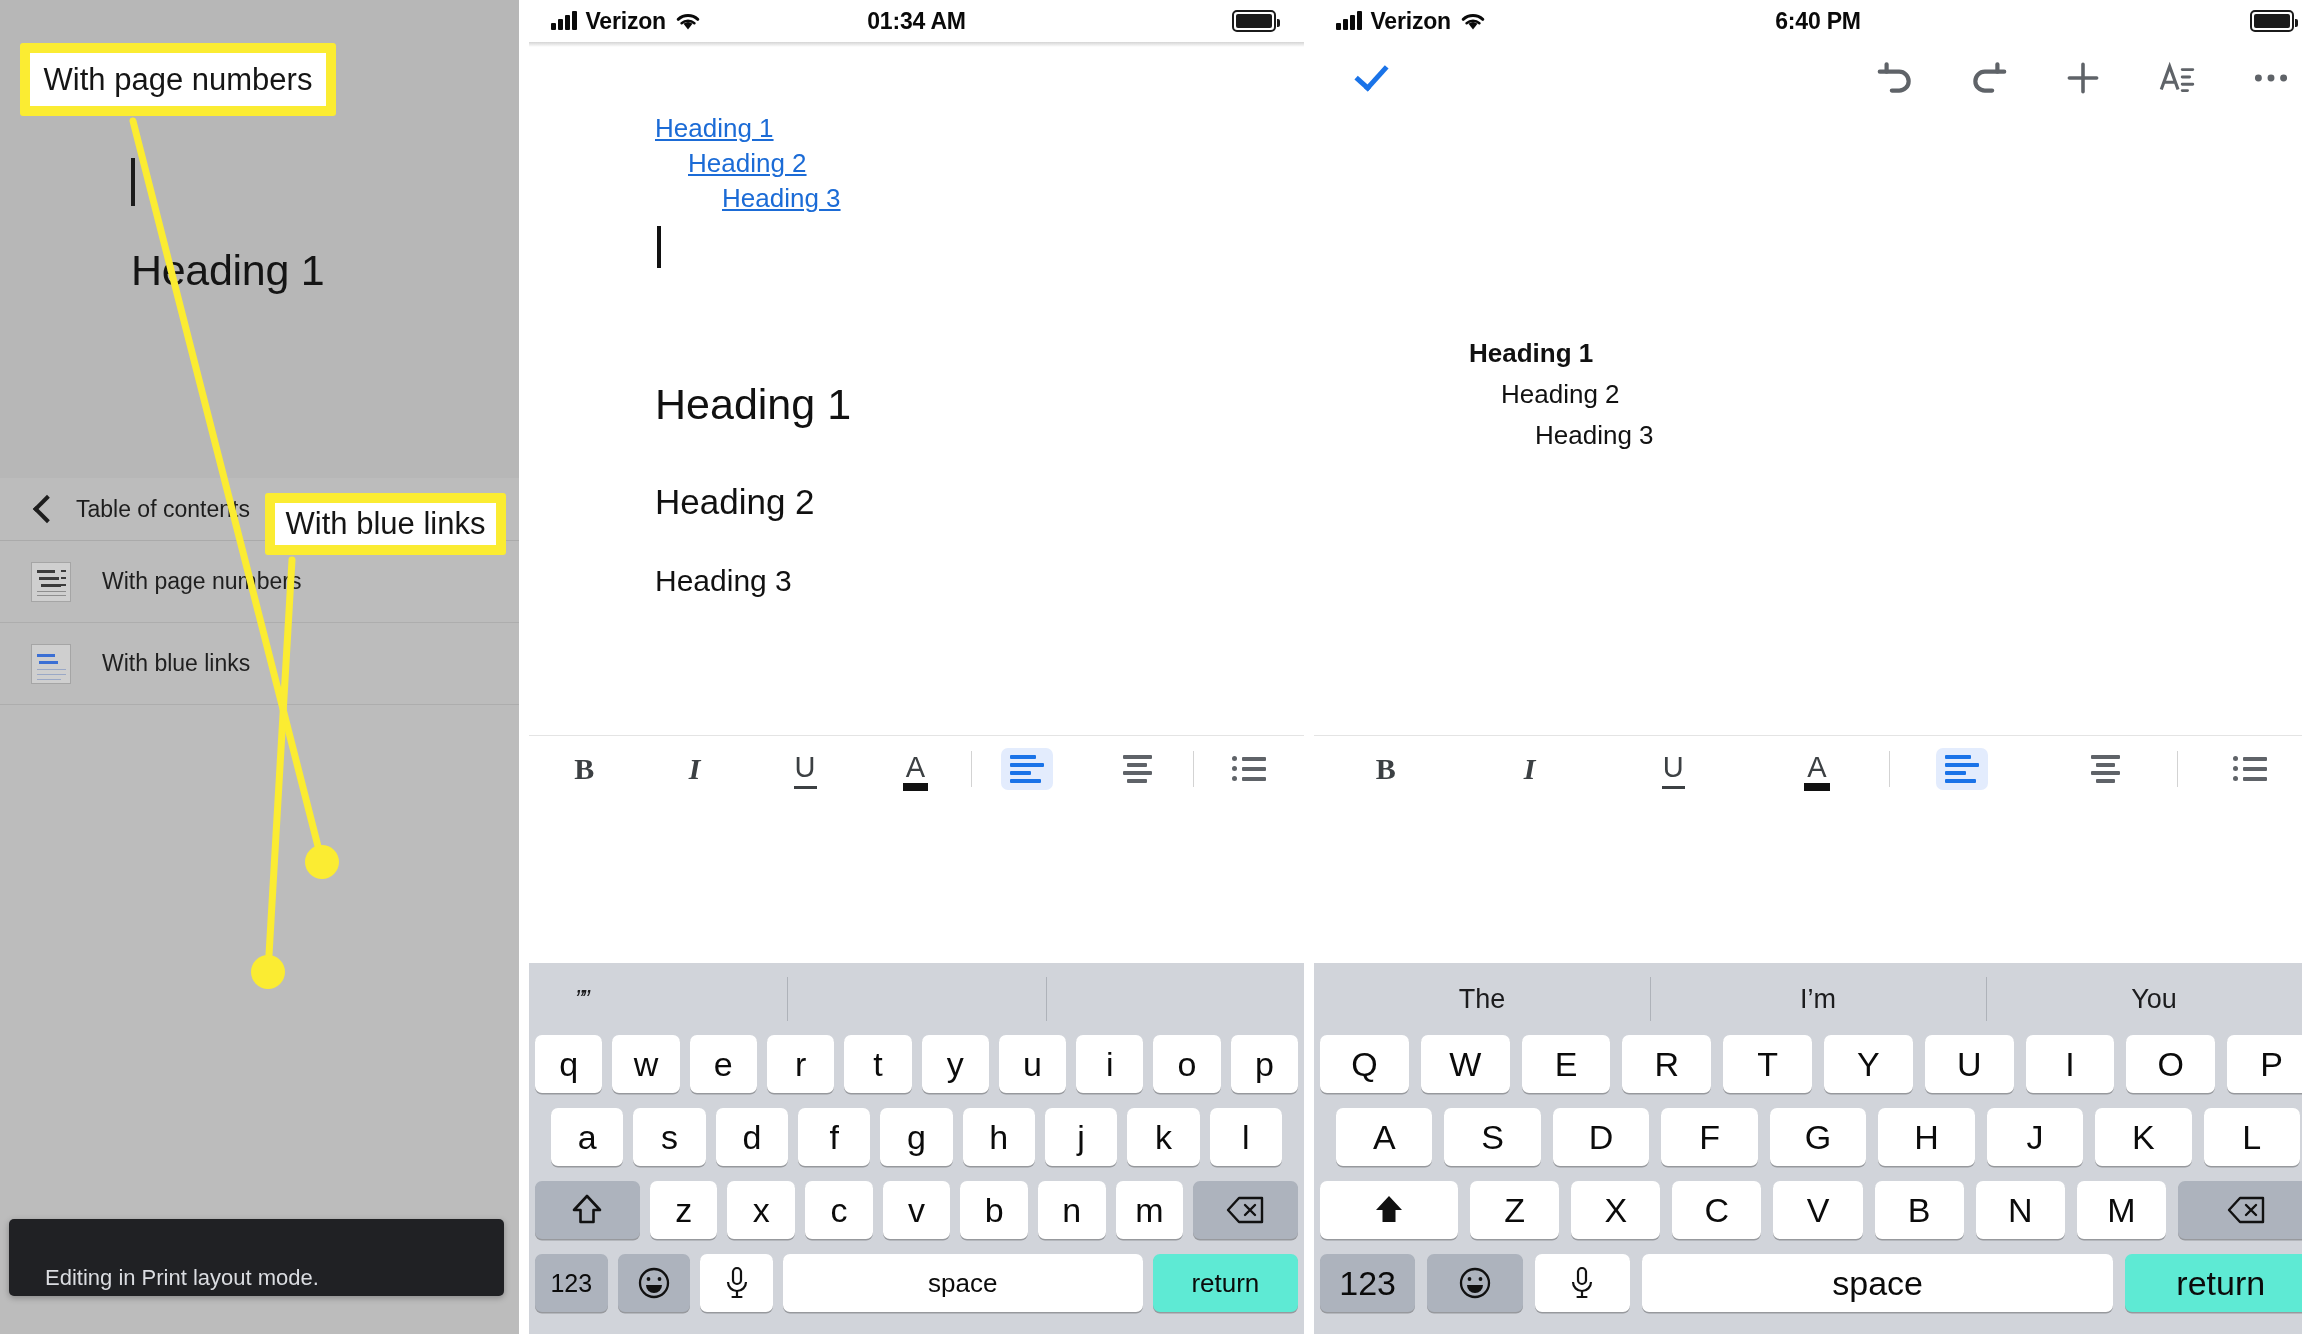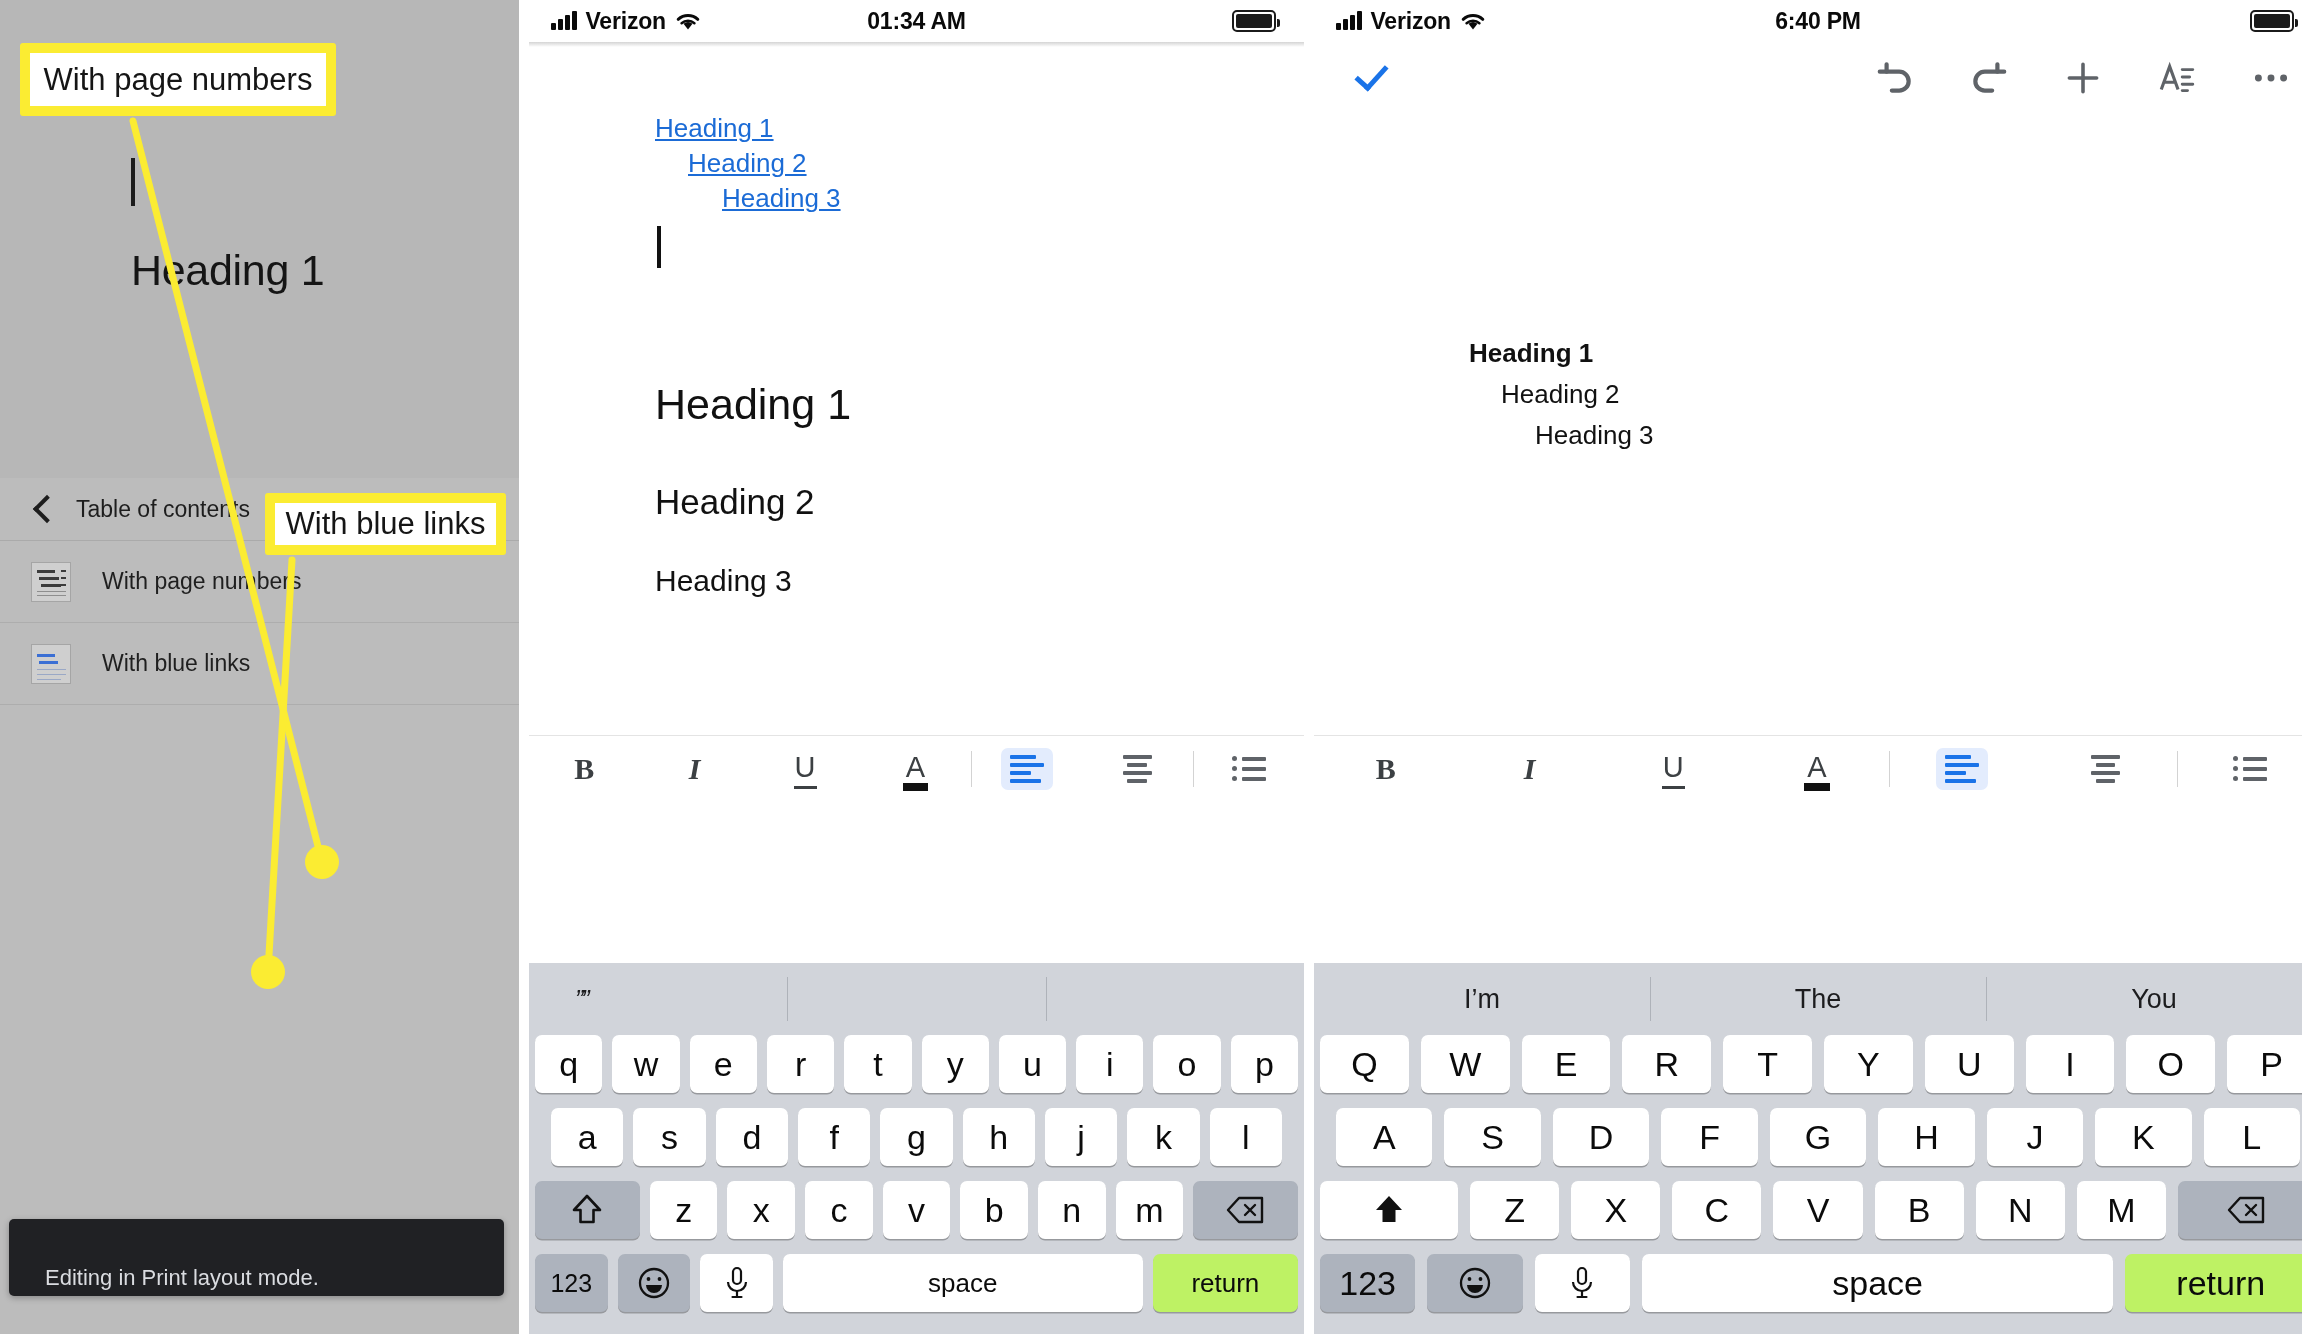--- a/index.html
+++ b/index.html
@@ -202,21 +202,21 @@
     box-shadow: 0 1.5px 0 rgba(0,0,0,.28);
     height: 58px; flex: 1;
   }
   .key.dark { background: #adb3bd; }
   .kb-row.r2 { padding: 0 22px; }
   .kb-row.r3 { padding: 0 6px; }
   .key.wide { flex: 1.55; }
   .key.bottom { height: 58px; font-size: 26px; }
   .kb-row.r4 { padding: 0 6px; margin-bottom: 22px; }
   .key.spacer { flex: 5.2; font-size: 26px; }
-  .key.ret { flex: 2.1; font-size: 26px; background: #bef264; }
+  .key.ret { flex: 2.1; font-size: 26px; background: #5eead4; }
   .key.num { flex: 1.05; font-size: 25px; background: #adb3bd; }
   .key.emoji { flex: 1.05; background: #adb3bd; }
   .key.mic { flex: 1.05; background: #ffffff; }
   .key svg { display:block; }
   .phone-right .key { font-size: 34px; }
   .phone-right .kb-row { gap: 12px; }
 </style>
 </head>
 <body>
 
@@ -552,22 +552,22 @@
             <u>
               <em></em>
               <s></s>
             </u>
         </span>
       </div>
     </div>
 
     <div class="kb">
       <div class="predict">
+        <div class="pcell">The</div>
         <div class="pcell">I’m</div>
-        <div class="pcell">The</div>
         <div class="pcell">You</div>
       </div>
       <div class="kb-row r1">
         <div class="key">Q</div>
         <div class="key">W</div>
         <div class="key">E</div>
         <div class="key">R</div>
         <div class="key">T</div>
         <div class="key">Y</div>
         <div class="key">U</div>

